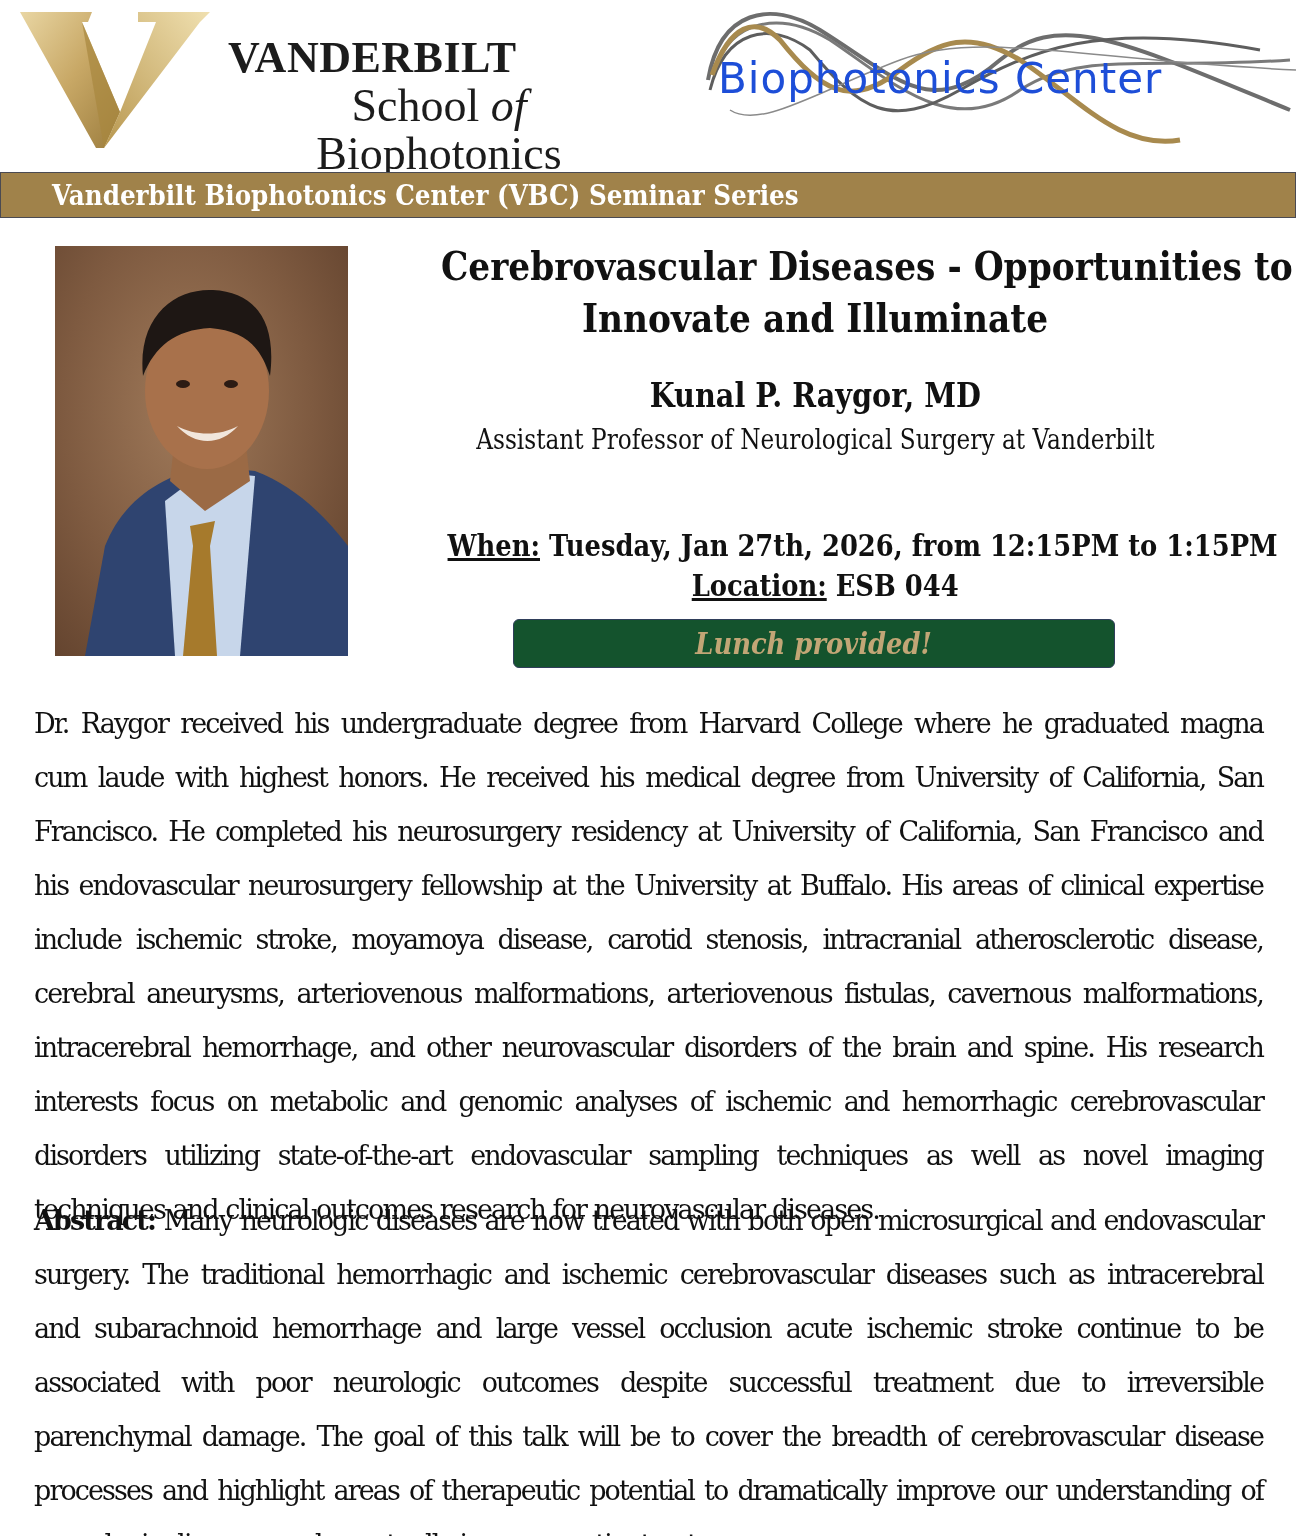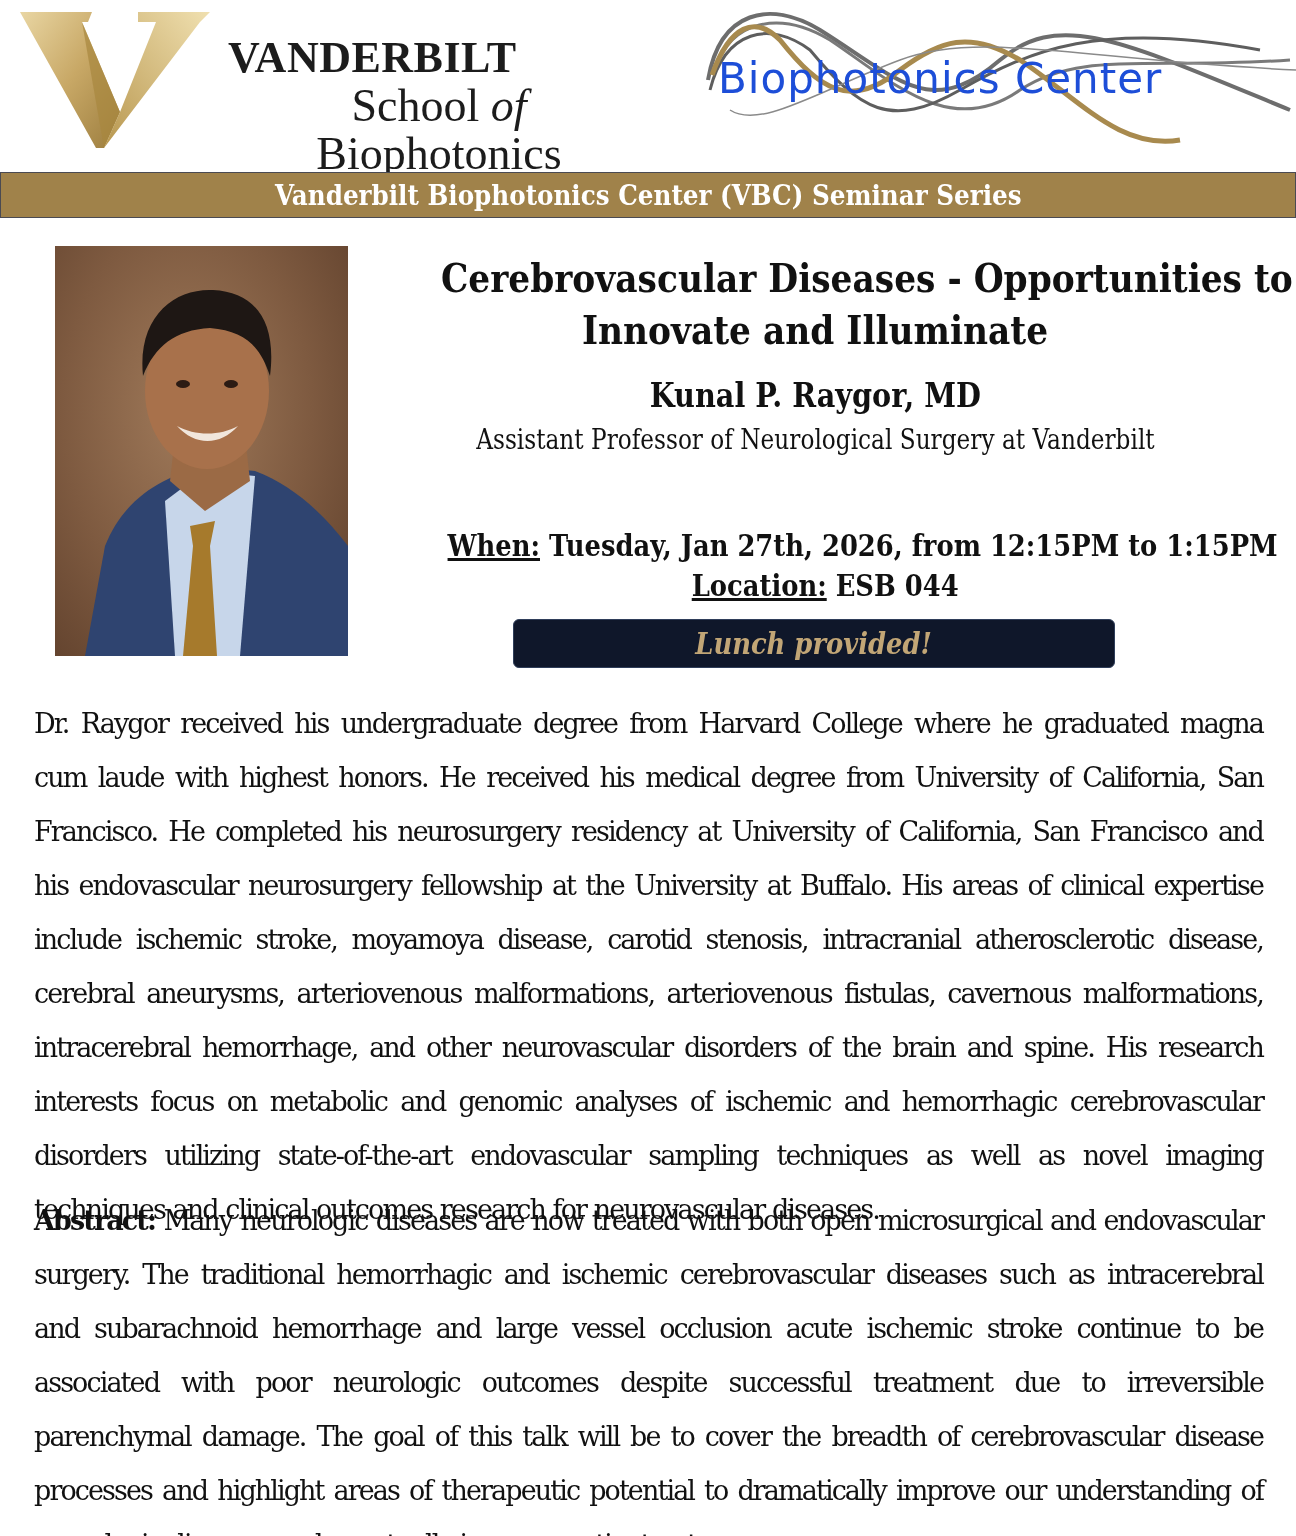--- a/index.html
+++ b/index.html
@@ -14,45 +14,45 @@
   .vu-word2 { position:absolute; left:218px; top:76px; font-family:"Liberation Serif", serif;
               font-size:46px; color:#1c1c1c; line-height:48px; }
   .vu-word2 i { font-style:italic; }
 
   .bp-logo { position:absolute; left:700px; top:0px; width:596px; height:150px; }
   .bp-text { position:absolute; left:718px; top:56px; font-family:"DejaVu Sans", sans-serif;
              font-size:42px; letter-spacing:1px; color:#1d4ed8; line-height:46px; }
 
   
   .banner { position:absolute; left:0; top:172px; width:1294px; height:44px; background:#a0824a;
-            border:1px solid #4a4a52; display:flex; align-items:center; justify-content:center; }
+            border:1px solid #4a4a52; display:flex; align-items:center; justify-content:flex-start; }
   .banner span { color:#fff; font-family:"DejaVu Serif", serif; font-weight:bold; font-size:28px;
                  transform:scaleX(0.88); white-space:nowrap; }
 
   
   .photo { position:absolute; left:55px; top:246px; width:293px; height:410px; overflow:hidden;
            background:radial-gradient(ellipse at 45% 40%, #a07a5a 0%, #7e5a40 55%, #5e3f2b 100%); }
 
   
-  .titleblock { position:absolute; left:380px; top:252px; width:870px; text-align:center; }
+  .titleblock { position:absolute; left:380px; top:240px; width:870px; text-align:center; }
   .title { font-weight:bold; font-size:40px; line-height:52px; transform:scaleX(0.86);
            transform-origin:center top; margin:0; white-space:nowrap; }
   .speaker { position:absolute; left:380px; top:376px; width:870px; text-align:center;
              font-weight:bold; font-size:33px; }
   .speaker span { display:inline-block; transform:scaleX(0.87); }
   .affil { position:absolute; left:380px; top:421px; width:870px; text-align:center;
            font-size:27px; line-height:38px; }
   .affil div span { display:inline-block; transform:scaleX(0.86); white-space:nowrap; }
 
   .when { position:absolute; left:380px; top:526px; width:890px; text-align:center;
           font-weight:bold; font-size:30px; line-height:40px; }
   .when > div > span.wrap { display:inline-block; transform:scaleX(0.86); white-space:nowrap; }
   .lbl { text-decoration:underline; }
 
-  .lunch { position:absolute; left:513px; top:619px; width:600px; height:47px; background:#0f172a;
+  .lunch { position:absolute; left:513px; top:619px; width:600px; height:47px; background:#14532d;
            border:1px solid #2f3e5a; border-radius:6px; display:flex; align-items:center;
            justify-content:center; }
   .lunch span { color:#c2a676; font-style:italic; font-weight:bold; font-size:30px;
                 display:inline-block; transform:scaleX(0.86); }
 
   
   .para { position:absolute; left:34px; width:1229px; text-align:justify; text-align-last:left;
           font-size:27px; line-height:54px; }
   .bio { top:697px; }
   .abstract { top:1194px; }

